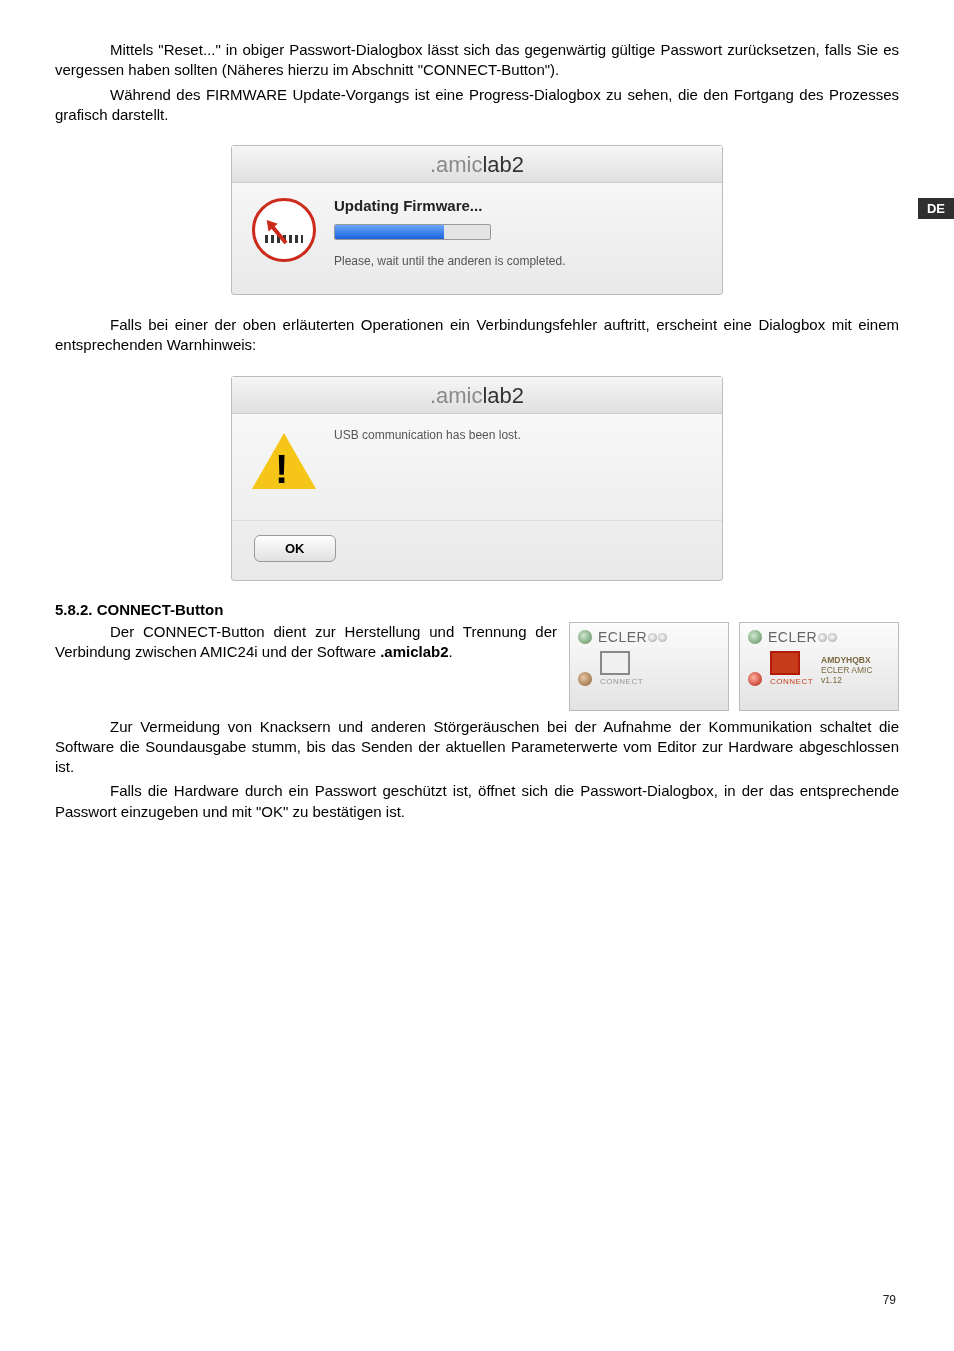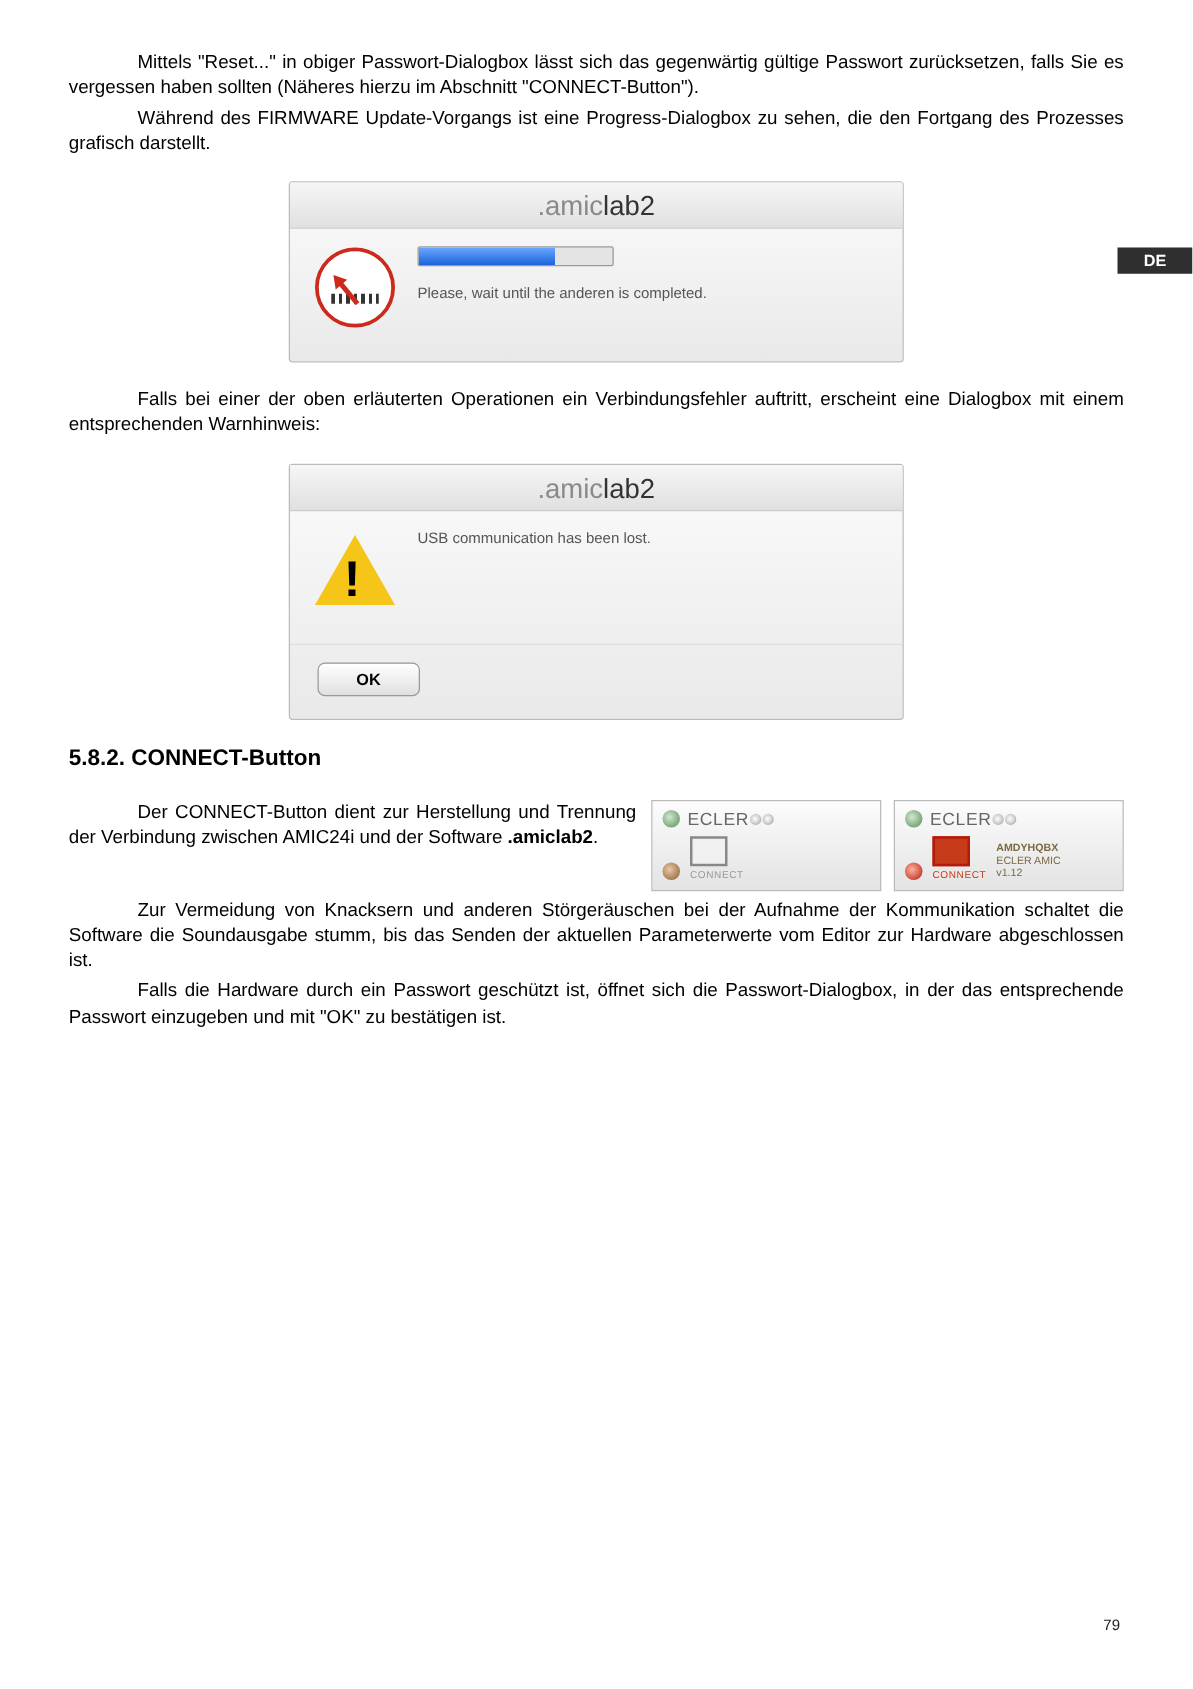--- a/index.html
+++ b/index.html
@@ -145,34 +145,34 @@
     padding: 5px 30px;
     font-family: Verdana, Arial, sans-serif;
     font-size: 13px;
     font-weight: 700;
     border: 1px solid #999;
     border-radius: 6px;
     background: linear-gradient(#fff,#e0e0e0);
   }
   .section-heading {
     font-weight: 700;
-    font-size: 18px;
-    margin: 18px 0 23px;
+    font-size: 15px;
+    margin: 18px 0 4px;
   }
   .float-box {
     float: right;
     display: flex;
     gap: 10px;
     margin: 0 0 6px 12px;
   }
   .toolbar-card {
-    width: 184px;
+    width: 160px;
     background: linear-gradient(#fcfcfc,#e3e3e3);
     border: 1px solid #bbb;
-    padding: 6px 8px 8px;
+    padding: 6px 8px 24px;
     font-family: Verdana, Arial, sans-serif;
     box-sizing: border-box;
   }
   .toolbar-header {
     display: flex;
     align-items: center;
     gap: 6px;
     margin-bottom: 6px;
   }
   .toolbar-body {
@@ -218,21 +218,21 @@
   }
   .device-info .line1 { font-weight: 700; }
   .de-badge {
     position: absolute;
     right: 0;
     top: 198px;
     background: #2f2f2f;
     color: #fff;
     font-size: 13px;
     font-weight: 700;
-    padding: 3px 21px;
+    padding: 3px 9px;
     font-family: Arial;
   }
   .page-number {
     position: absolute;
     bottom: 44px;
     right: 58px;
     font-size: 12px;
     color: #222;
   }
   .clearfix::after { content:""; display:block; clear:both; }
@@ -250,20 +250,21 @@
     <div class="dialog-title">
       <span>.amic</span><span class="lab2">lab2</span>
     </div>
     <div class="dialog-body">
       <div class="icon-cell">
         <div class="meter-icon">
             <div class="needle"></div>
           </div>
       </div>
       <div class="dialog-body-col">
+        <div class="dlg-heading">Updating Firmware...</div>
         <div class="progressbar">
             <div class="progressbar-fill"></div>
           </div>
         <div class="dlg-subtext">Please, wait until the anderen is completed.</div>
       </div>
     </div>
   </div>
 </div>
 
 <p class="indent">Falls bei einer der oben erläuterten Operationen ein Verbindungsfehler auftritt, erscheint eine Dialogbox mit einem entsprechenden Warnhinweis:</p>

